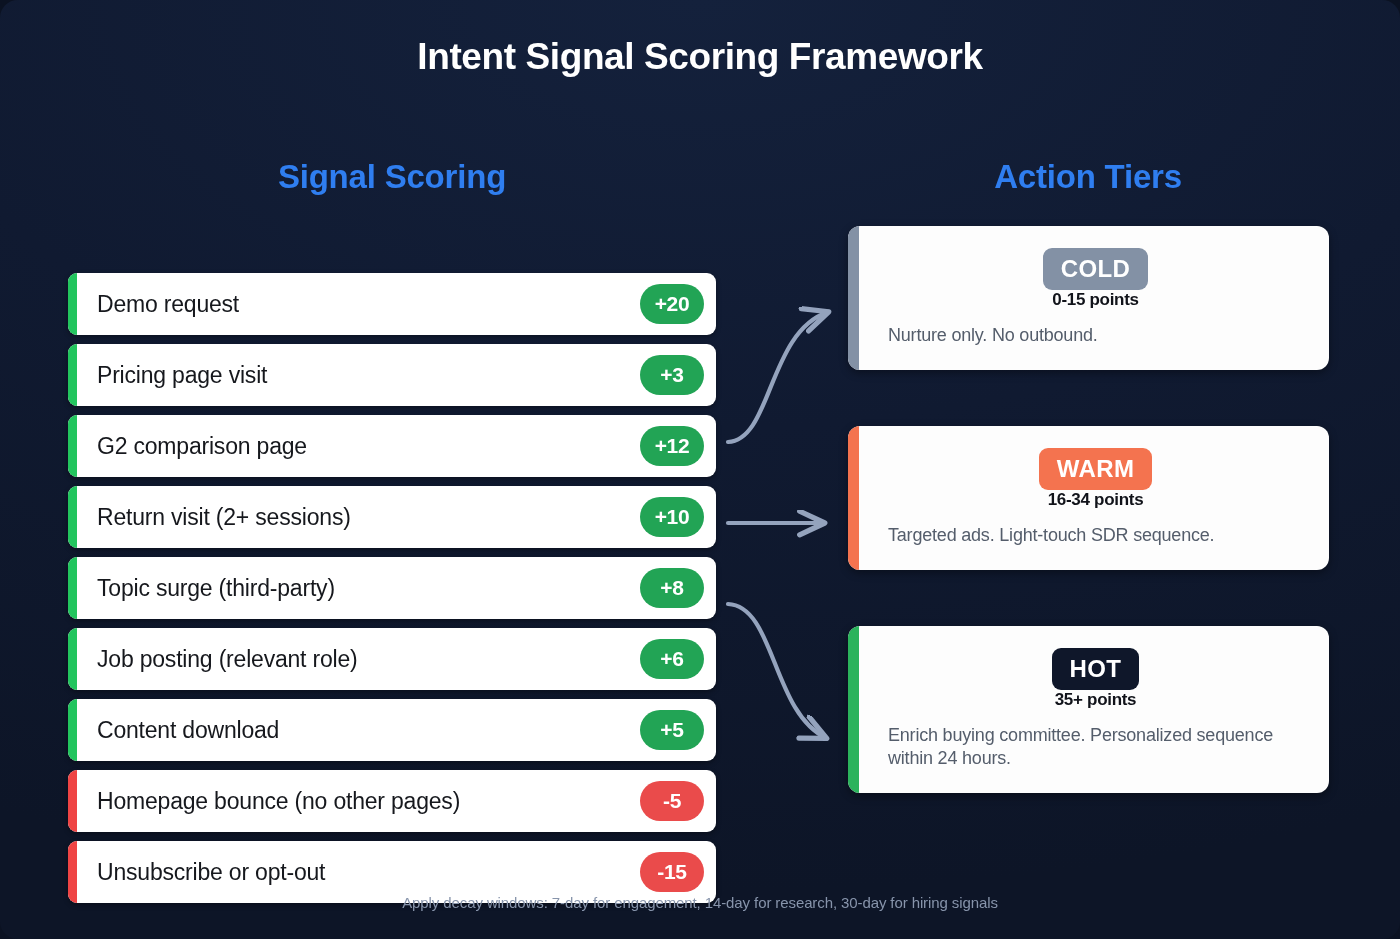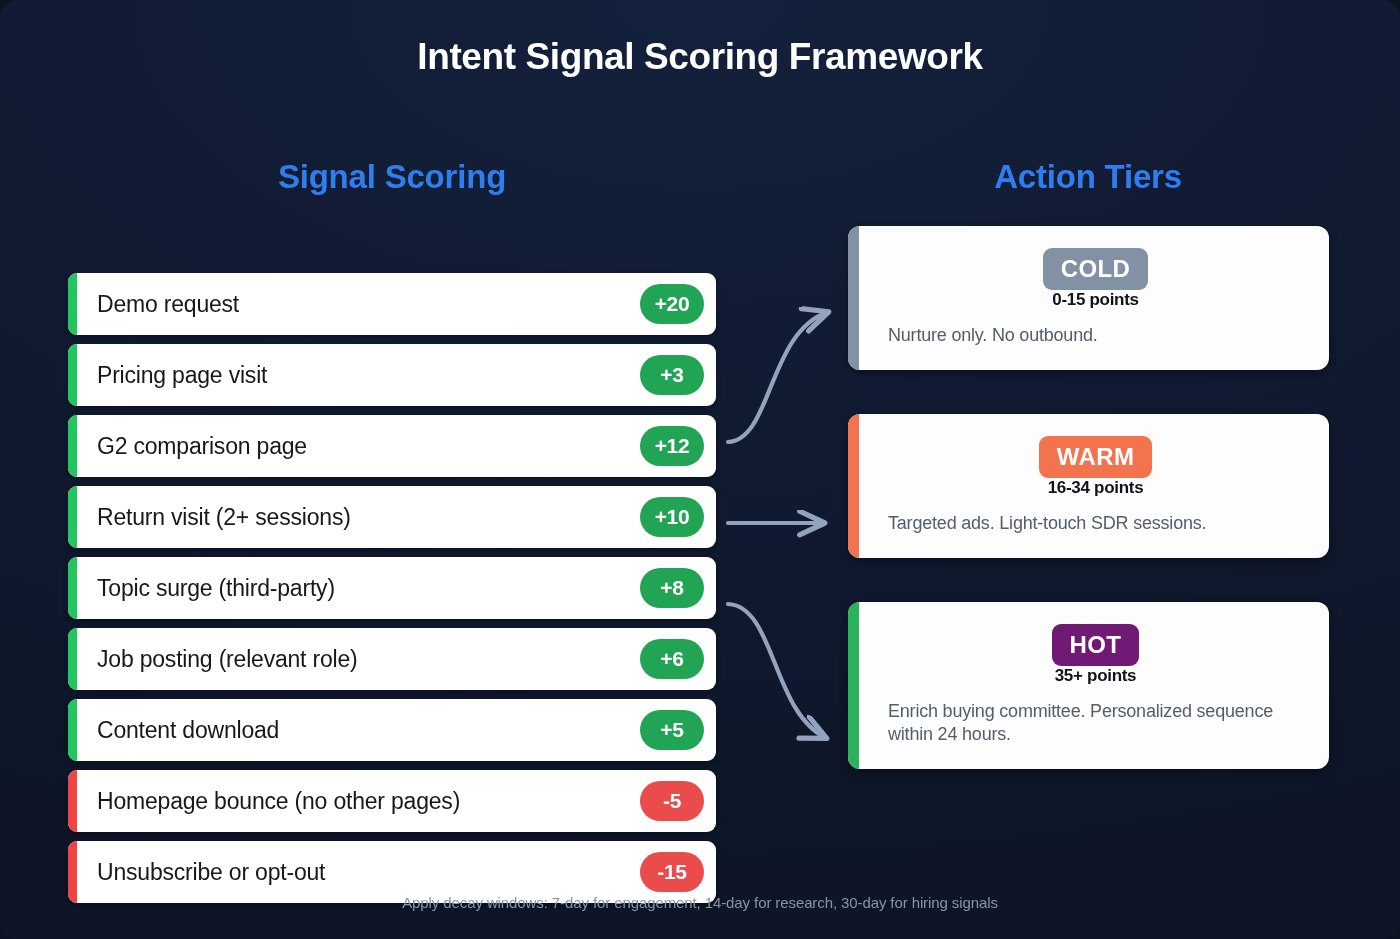--- a/index.html
+++ b/index.html
@@ -101,21 +101,21 @@
     width:481px;
   }
   .tier-card {
     position:relative;
     background:#fdfdfd;
     border-radius:12px;
     overflow:hidden;
     box-shadow:0 3px 8px rgba(0,0,0,.38);
     padding:22px 26px 22px 40px;
   }
-  .tier-card + .tier-card { margin-top:44px; }
+  .tier-card + .tier-card { margin-top:56px; }
   .tier-bar {
     position:absolute;
     left:0; top:0; bottom:0;
     width:11px;
   }
   .tier-top {
     display:flex;
     align-items:center;
     justify-content:space-between;
     flex-direction:column;
@@ -229,26 +229,26 @@
           <span class="tier-points">0-15 points</span>
         </div>
         <div class="tier-desc">Nurture only. No outbound.</div>
       </div>
       <div class="tier-card">
         <div class="tier-bar" style="background: rgb(244, 115, 79);"></div>
         <div class="tier-top">
           <span class="tier-badge" style="background: rgb(244, 115, 79);">WARM</span>
           <span class="tier-points">16-34 points</span>
         </div>
-        <div class="tier-desc">Targeted ads. Light-touch SDR sessions.</div>
+        <div class="tier-desc">Targeted ads. Light-touch SDR sequence.</div>
       </div>
       <div class="tier-card">
         <div class="tier-bar" style="background: rgb(43, 179, 92);"></div>
         <div class="tier-top">
-          <span class="tier-badge" style="background: #701a75;">HOT</span>
+          <span class="tier-badge" style="background: #0f172a;">HOT</span>
           <span class="tier-points">35+ points</span>
         </div>
         <div class="tier-desc">Enrich buying committee. Personalized sequence within 24 hours.</div>
       </div>
     </div>
 
   <svg id="arrows" viewBox="0 0 1400 939" xmlns="http://www.w3.org/2000/svg">
     <defs>
       <marker id="ah" markerWidth="9" markerHeight="9" refX="6.4" refY="3.2" orient="auto" markerUnits="strokeWidth">
         <path d="M0.6,0.4 L6.6,3.2 L0.6,6.0" fill="none" stroke="#94a3bd" stroke-width="1.25" stroke-linecap="round" stroke-linejoin="round"></path>

